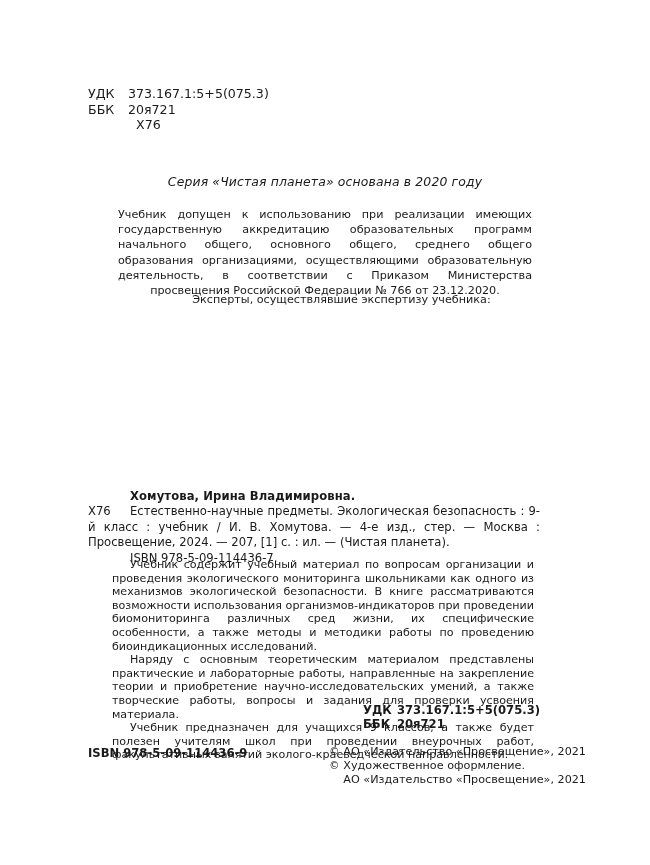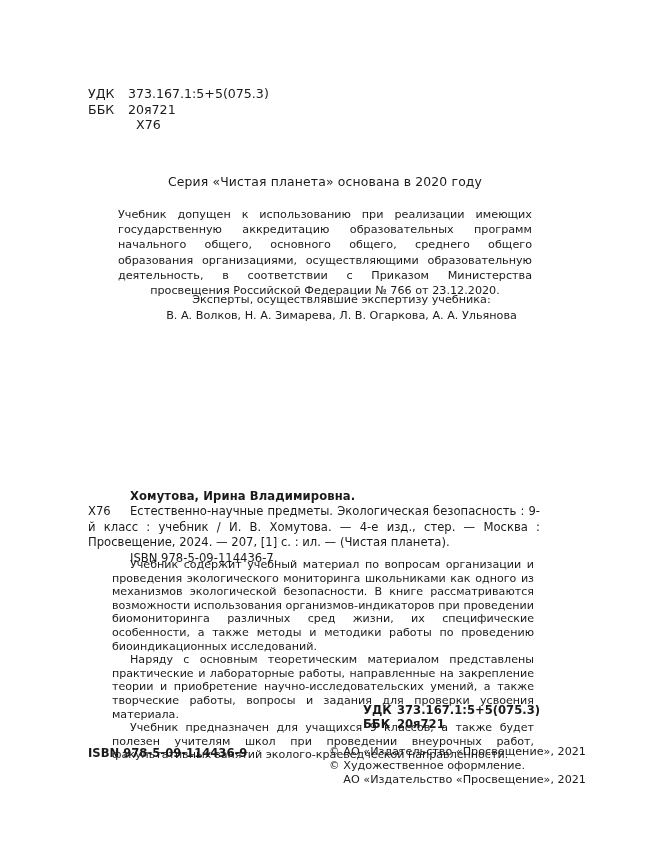--- a/index.html
+++ b/index.html
@@ -47,20 +47,21 @@
   }
 
   
   .series-line {
     position: absolute;
     left: 0;
     right: 0;
     top: 174px;
     text-align: center;
     font-size: 12.4px;
+    font-style: italic;
     letter-spacing: 0.15px;
   }
 
   
   .approval {
     position: absolute;
     left: 118px;
     top: 207px;
     width: 414px;
     font-size: 11.2px;
@@ -206,21 +207,20 @@
       <span class="cls-label"></span><span class="cls-value">Х76</span>
     </span>
   </div>
 
   <div class="series-line">Серия «Чистая планета» основана в 2020 году</div>
 
   <div class="approval">Учебник допущен к использованию при реализации имеющих государственную аккредитацию образовательных программ начального общего, основного общего, среднего общего образования организациями, осуществляющими образовательную деятельность, в соответствии с Приказом Министерства просвещения Российской Федерации № 766 от 23.12.2020.</div>
 
   <div class="experts">
     <span class="heading">Эксперты, осуществлявшие экспертизу учебника:</span>
-    <span class="names">В. А. Волков, Н. А. Зимарева, Л. В. Огаркова, А. А. Ульянова</span>
   </div>
 
   <div class="biblio">
     <span class="biblio-author">Хомутова, Ирина Владимировна.</span>
     <span class="biblio-body">
       <span class="biblio-sigil">Х76</span>
       <span class="biblio-desc">Естественно-научные предметы. Экологическая безопасность : 9-й класс : учебник / И. В. Хомутова. — 4-е изд., стер. — Москва : Просвещение, 2024. — 207, [1] с. : ил. — (Чистая планета).</span>
       <span class="biblio-isbn">ISBN 978-5-09-114436-7.</span>
     </span>
   </div>

